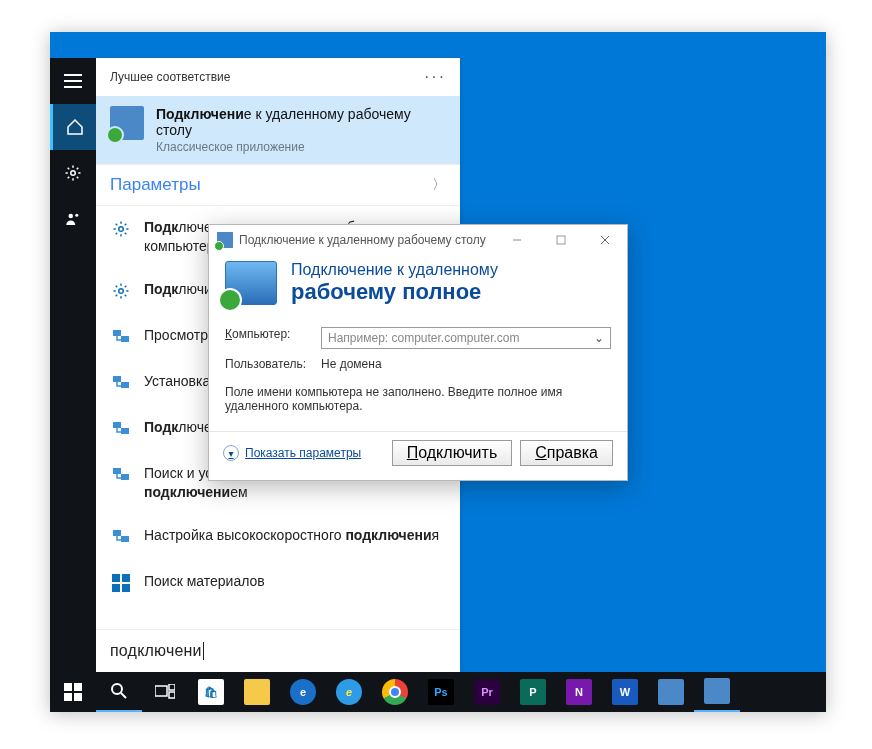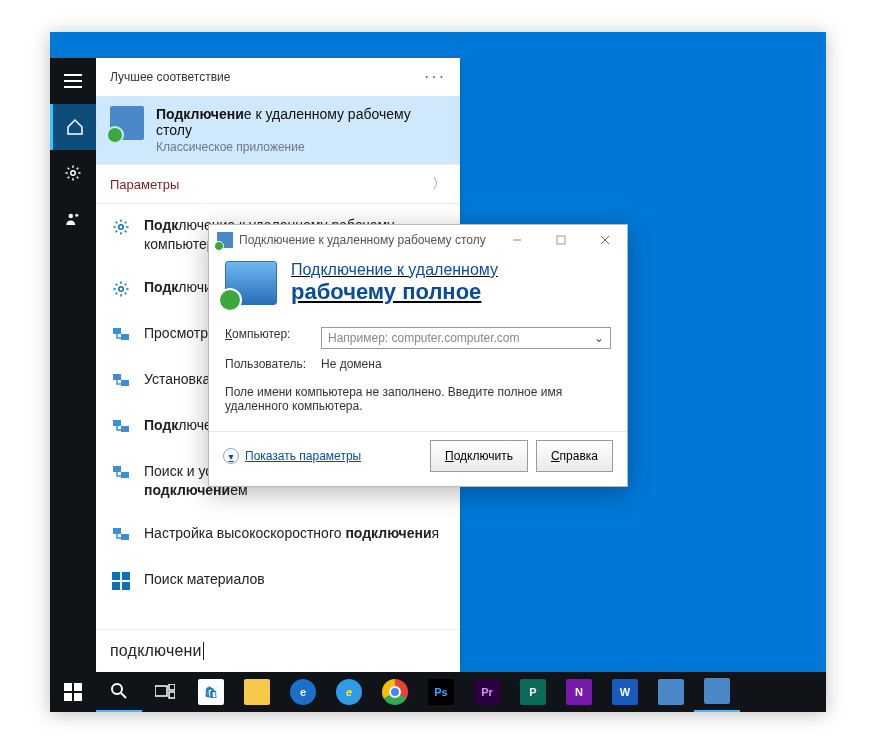--- a/index.html
+++ b/index.html
@@ -19,54 +19,54 @@
 .search-header { display:flex; align-items:center; justify-content:space-between; padding:10px 14px; }
 .search-header .title { font-size:12px; color:#333; }
 .search-header .more { color:#555; font-size:16px; letter-spacing:2px; cursor:pointer; }
 .bestmatch { background:#cfe8fb; padding:10px 14px; display:flex; gap:12px; align-items:flex-start; cursor:pointer; }
 .bestmatch .bmicon { width:34px; height:34px; background:#4a88c7; border-radius:2px; position:relative; flex-shrink:0; }
 .bestmatch .bmicon::after{content:"";position:absolute;left:-4px;bottom:-4px;width:14px;height:14px;background:#3aa83a;border-radius:50%;border:2px solid #cfe8fb;}
 .bestmatch .bmtitle { font-size:14px; color:#111; }
 .bestmatch .bmtitle b{font-weight:600}
 .bestmatch .bmsub { font-size:12px; color:#6b7885; margin-top:2px; }
 .params { display:flex; justify-content:space-between; align-items:center; padding:10px 14px; border-top:1px solid #eee; border-bottom:1px solid #eee; cursor:pointer; }
-.params span:first-child{font-size:13px;color:#7f1d1d}
+.params span:first-child{font-size:17px;color:#3b82f6}
 .params .chev{color:#777;font-size:14px}
 .reslist { flex:1; overflow:auto; }
 .resitem { display:flex; gap:12px; padding:12px 14px; align-items:flex-start; cursor:pointer; }
 .resitem .riicon { width:22px; height:22px; flex-shrink:0; display:flex; align-items:center; justify-content:center; font-size:16px; color:#0b6fba; }
 .resitem .ritxt { font-size:14px; color:#222; line-height:1.35; }
 .resitem.store .riicon{color:#0b6fba}
 .searchbox { border-top:1px solid #eee; padding:12px 14px; font-size:16px; color:#222; letter-spacing:.2px; display:flex; align-items:center; }
 .caret{display:inline-block;width:1px;height:18px;background:#222;margin-left:1px;animation:blink 1s steps(1) infinite}
 @keyframes blink{50%{opacity:0}}
 
 .rdp { position:absolute; left:158px; top:192px; width:420px; background:#fff; border:1px solid #b8b8b8; box-shadow:0 6px 24px rgba(0,0,0,.28); font-size:12px; }
 .rdp-titlebar { height:30px; display:flex; align-items:center; padding:0 0 0 8px; background:#fff; }
 .rdp-titlebar .tico{width:16px;height:16px;background:#4a88c7;margin-right:6px;position:relative}
 .rdp-titlebar .tico::after{content:"";position:absolute;left:-3px;bottom:-3px;width:8px;height:8px;background:#3aa83a;border-radius:50%;border:1px solid #fff}
 .rdp-titlebar .ttxt{color:#555;font-size:12px;flex:1}
 .rdp-titlebar .wbtn{width:44px;height:30px;display:flex;align-items:center;justify-content:center;color:#666;cursor:pointer}
-.rdp-banner { display:flex; align-items:center; gap:14px; padding:6px 16px 12px;text-decoration:underline; }
+.rdp-banner { display:flex; align-items:center; gap:14px; padding:6px 16px 12px; }
 .rdp-banner .bicon{width:52px;height:44px;background:linear-gradient(#6fb8f2,#2a6fb8);border:1px solid #2a6fb8;border-radius:3px;position:relative;flex-shrink:0}
 .rdp-banner .bicon::after{content:"";position:absolute;left:-8px;bottom:-8px;width:20px;height:20px;background:#3aa83a;border-radius:50%;border:2px solid #fff}
 .rdp-banner .bt1{color:#0a4b9b;font-size:16px}
 .rdp-banner .bt2{color:#0a4b9b;font-size:22px;font-weight:700}
 .rdp-body{padding:10px 16px 6px; color:#333}
 .rdp-row{display:flex;gap:10px;margin-bottom:8px}
 .rdp-row .lbl{width:86px}
 .rdp-row .underline{text-decoration:underline}
 .rdp-input{flex:1;height:22px;border:1px solid #9a9a9a;background:#fff;display:flex;align-items:center;justify-content:space-between;padding:0 6px;color:#888;cursor:text}
 .rdp-input .dd{color:#555;cursor:pointer}
 .rdp-hint{margin:14px 0 12px}
 .rdp-footer{display:flex;align-items:center;justify-content:space-between;padding:8px 14px 14px;border-top:1px solid #e7e7e7}
 .rdp-footer .show{display:flex;align-items:center;gap:6px;color:#0a4b9b;cursor:pointer;text-decoration:underline}
 .rdp-footer .show .circ{width:16px;height:16px;border:1px solid #7fa8d6;border-radius:50%;display:flex;align-items:center;justify-content:center;color:#0a4b9b;font-size:10px;text-decoration:none}
 .rdp-footer .btns{display:flex;gap:8px}
-.rdp-footer button{height:32px;padding:0 14px;border:1px solid #9a9a9a;background:linear-gradient(#fff,#eaeaea);font-size:12px;cursor:pointer}
+.rdp-footer button{height:26px;padding:0 14px;border:1px solid #9a9a9a;background:linear-gradient(#fff,#eaeaea);font-size:16px;cursor:pointer}
 .rdp-footer button .u{text-decoration:underline}
 
 svg{display:block}
 </style>
 </head>
 <body>
 
 <div class="frame">
   <div class="desktop"></div>
 

